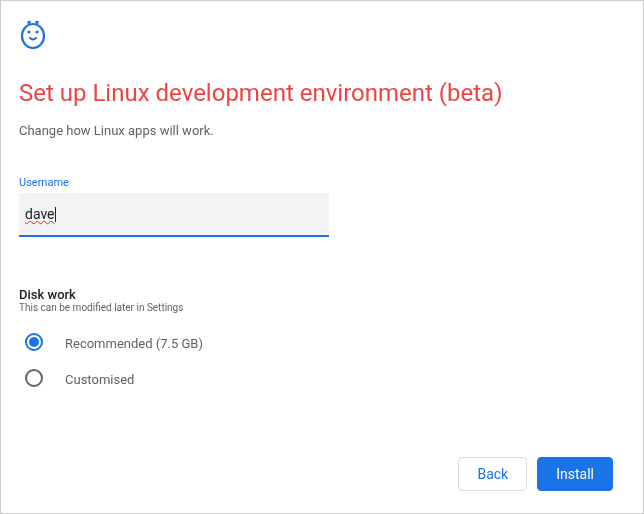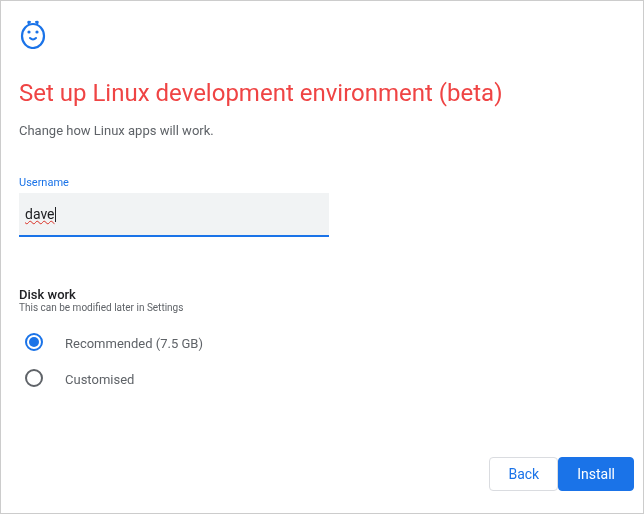--- a/index.html
+++ b/index.html
@@ -88,23 +88,24 @@
       height: 10px;
       border-radius: 50%;
       background: #1a73e8;
     }
     .radio-label {
       font-size: 13px;
       color: #5f6368;
     }
     .button-bar {
       position: absolute;
-      right: 9px;
+      right: 30px;
       bottom: 22px;
       display: flex;
+      gap: 10px;
       align-items: center;
     }
     .btn {
       font-size: 14px;
       font-family: inherit;
       padding: 8px 18px;
       border-radius: 4px;
       cursor: pointer;
     }
     .btn-secondary {

